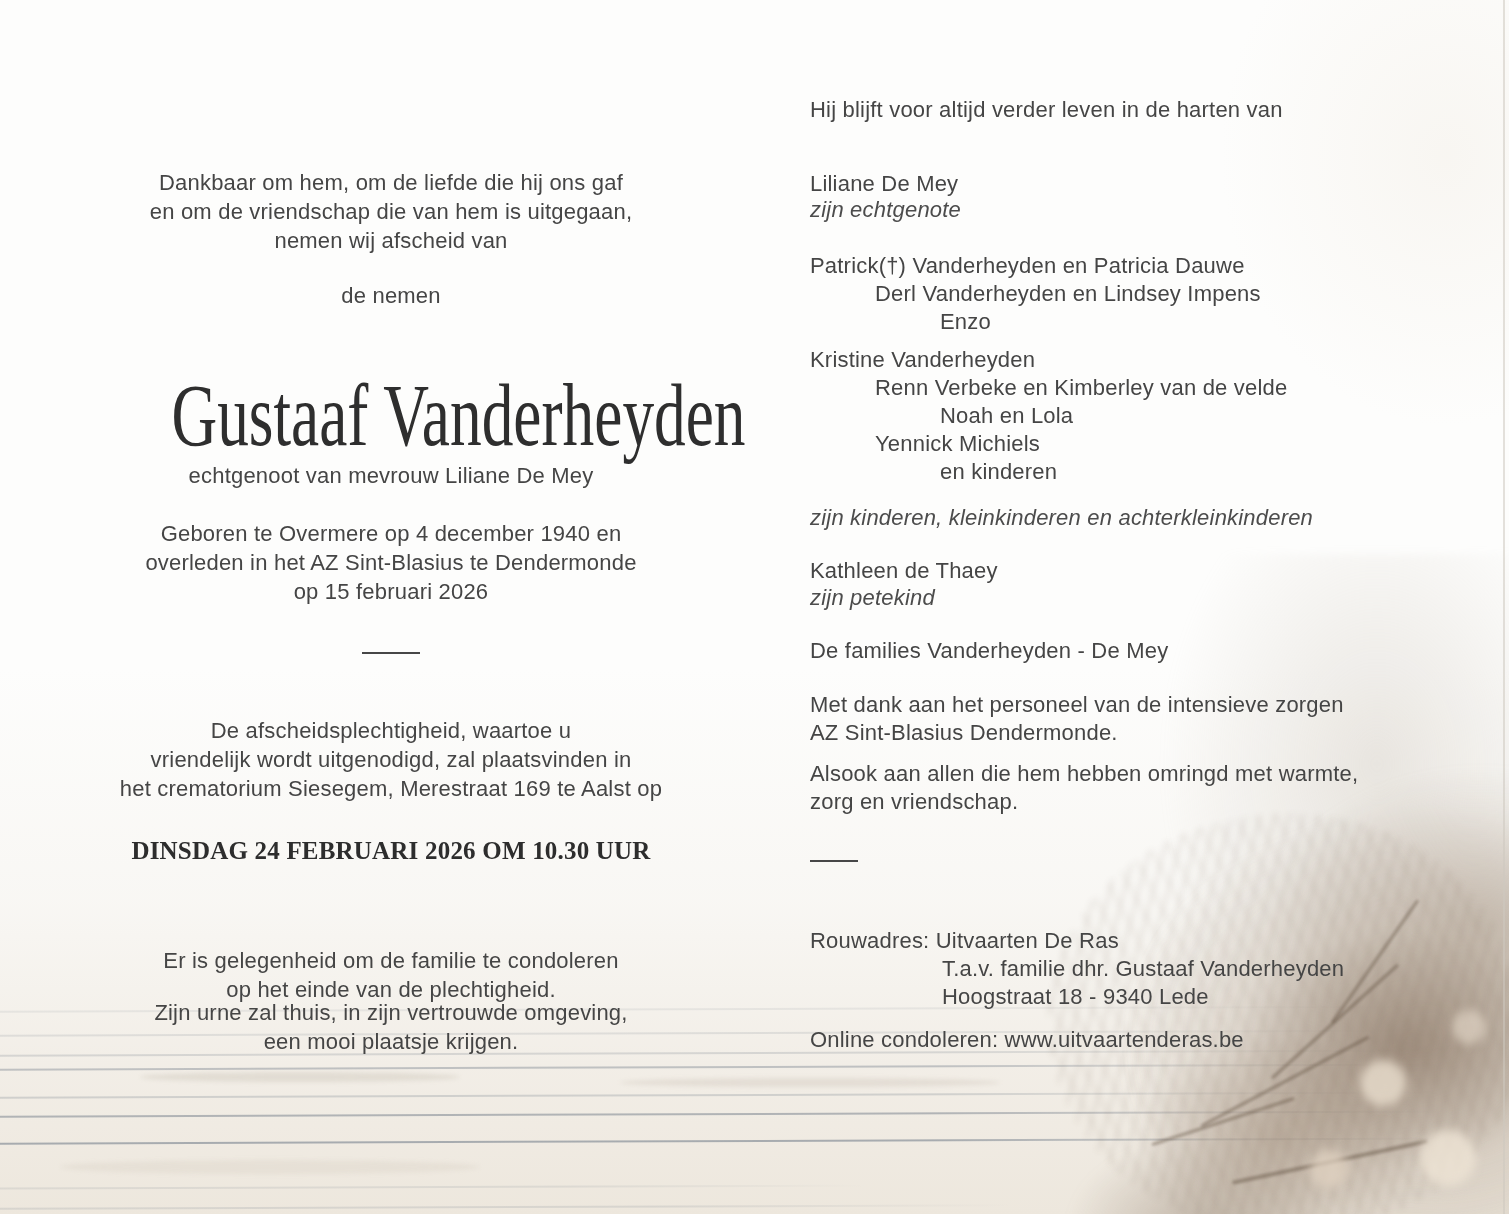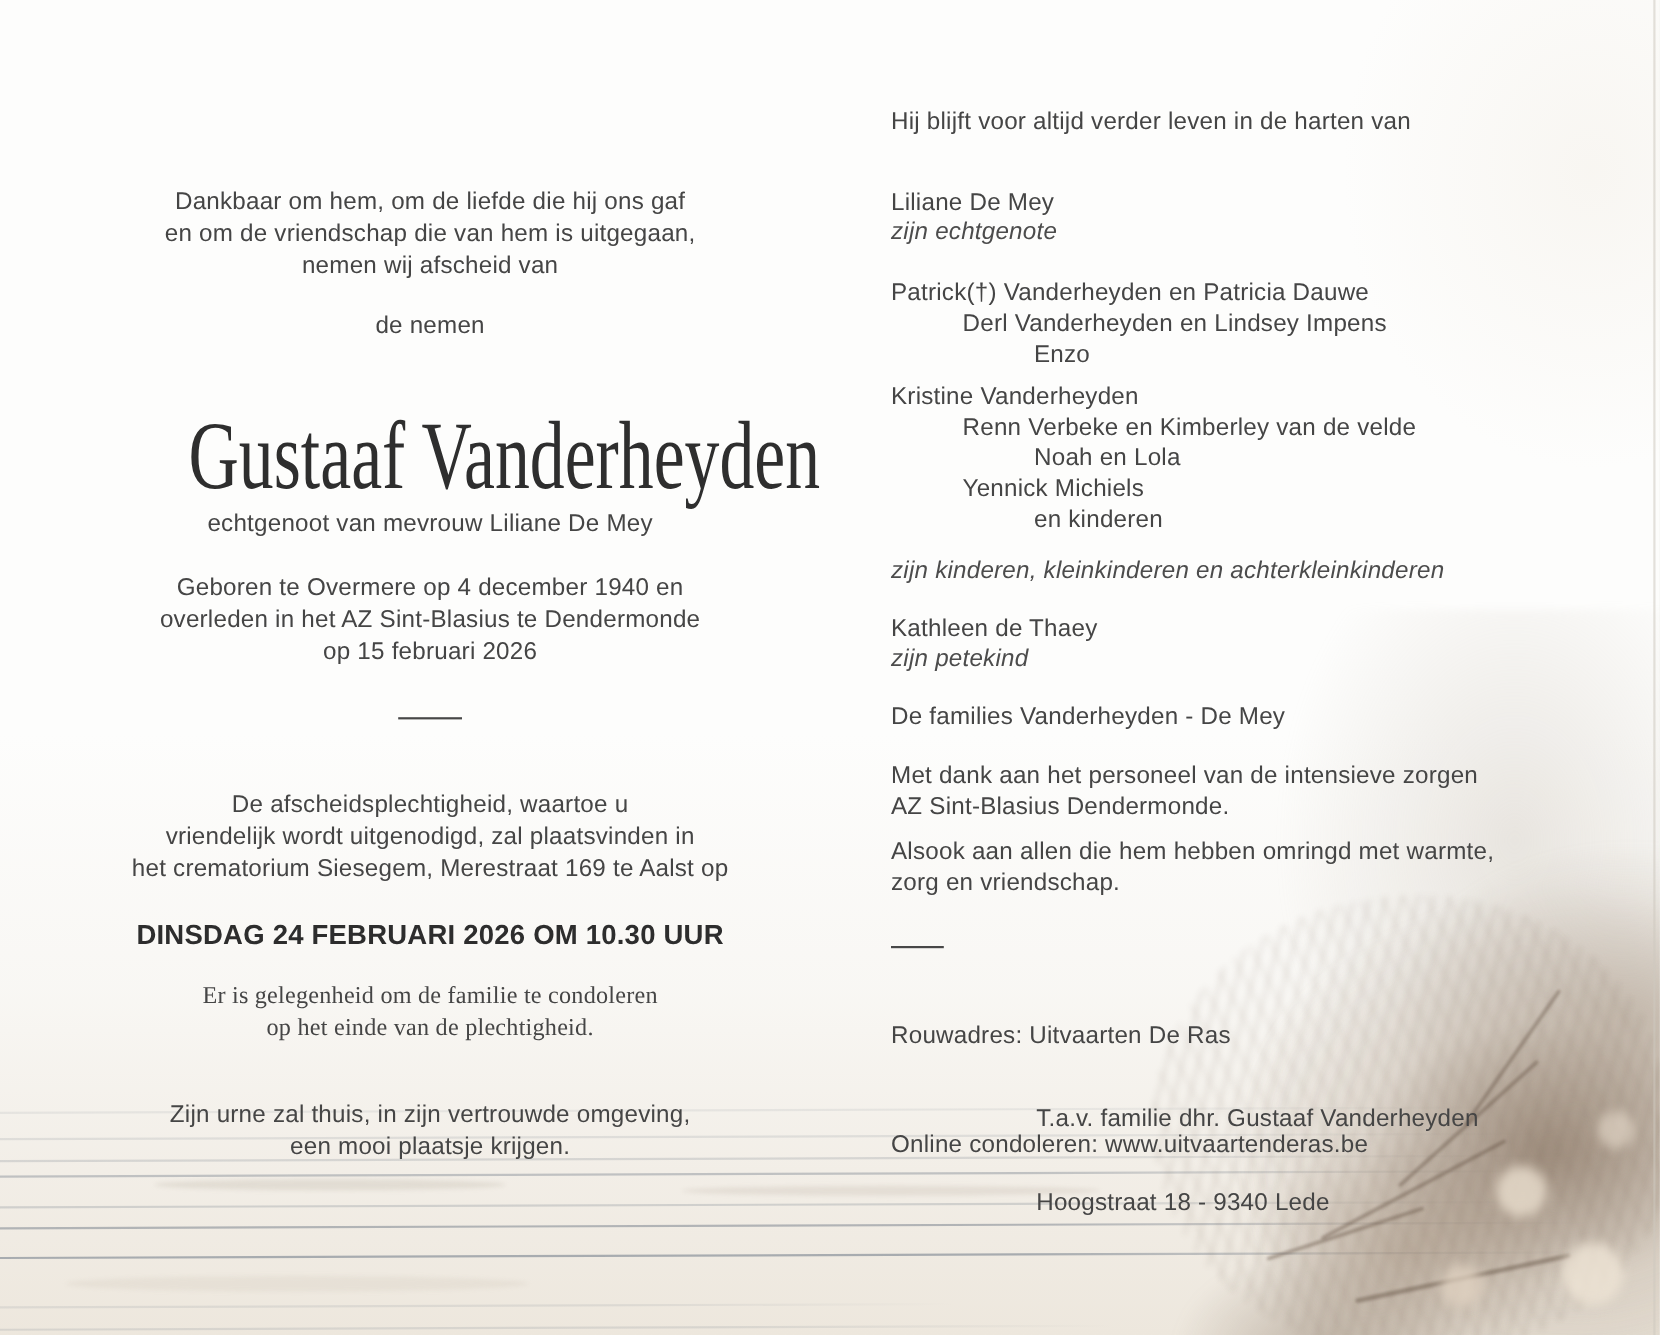--- a/index.html
+++ b/index.html
@@ -68,21 +68,21 @@
     font-size:88px; line-height:96px; font-weight:400;
     color:#2e2e2e; letter-spacing:0px;
     transform:scaleX(0.72); transform-origin:50% 50%;
     white-space:nowrap;
   }
   .bold-date { font-weight:bold; font-size:25px; color:#2d2d2d; letter-spacing:0.2px; }
   .italic { font-style:italic; color:#4c4c4c; }
   .align-right { text-align:left; }
   .ind-1 { padding-left:65px; }
   .ind-2 { padding-left:130px; }
-  .ind-addr { padding-left:132px;margin-top:48px; }
+  .ind-addr { padding-left:132px; }
   .divider { position:absolute; height:2px; background:#474747; }
 </style>
 </head>
 <body>
 
 <div class="page">
 
   <div class="bg-fade"></div>
   <div class="corner-tint"></div>
 
@@ -139,23 +139,23 @@
   </div>
 
   <div class="divider" style="left:362px; top:652px; width:58px;"></div>
 
   <div class="blk col-left" style="top:716px;">
     <div class="line">De afscheidsplechtigheid, waartoe u</div>
     <div class="line">vriendelijk wordt uitgenodigd, zal plaatsvinden in</div>
     <div class="line">het crematorium Siesegem, Merestraat 169 te Aalst op</div>
   </div>
 
-  <div class="blk col-left bold-date" style="top:836px;">DINSDAG 24 FEBRUARI 2026 OM 10.30 UUR</div>
-
-  <div class="blk col-left" style="top:890px;font-family:Liberation Serif, serif;">
+  <div class="blk col-left bold-date" style="top:836px;font-family:Liberation Serif, serif;">DINSDAG 24 FEBRUARI 2026 OM 10.30 UUR</div>
+
+  <div class="blk col-left" style="top:946px;">
     <div class="line">Er is gelegenheid om de familie te condoleren</div>
     <div class="line">op het einde van de plechtigheid.</div>
   </div>
 
   <div class="blk col-left" style="top:998px;">
     <div class="line">Zijn urne zal thuis, in zijn vertrouwde omgeving,</div>
     <div class="line">een mooi plaatsje krijgen.</div>
   </div>
 
   <div class="blk col-right" style="top:95px;">Hij blijft voor altijd verder leven in de harten van</div>

